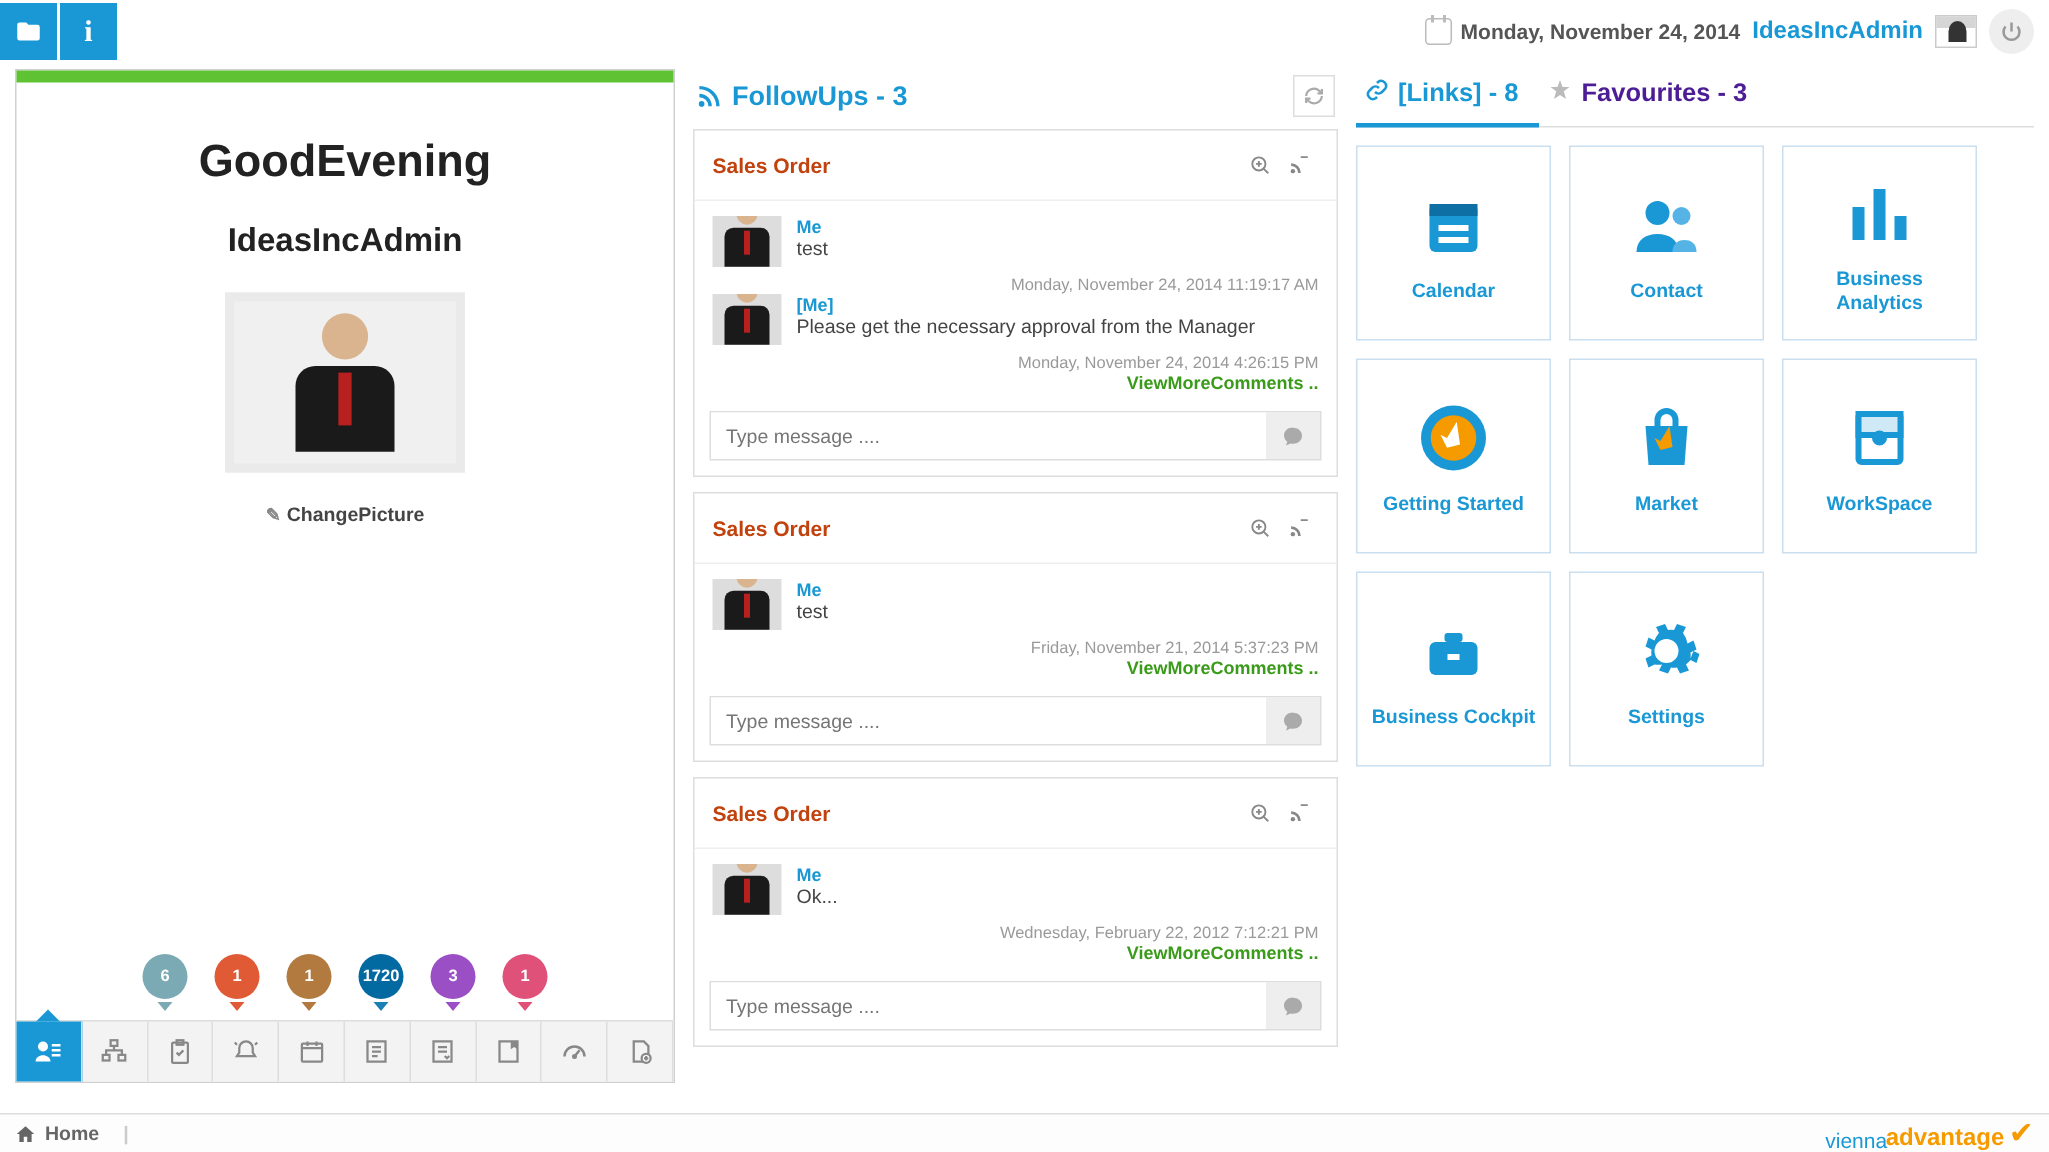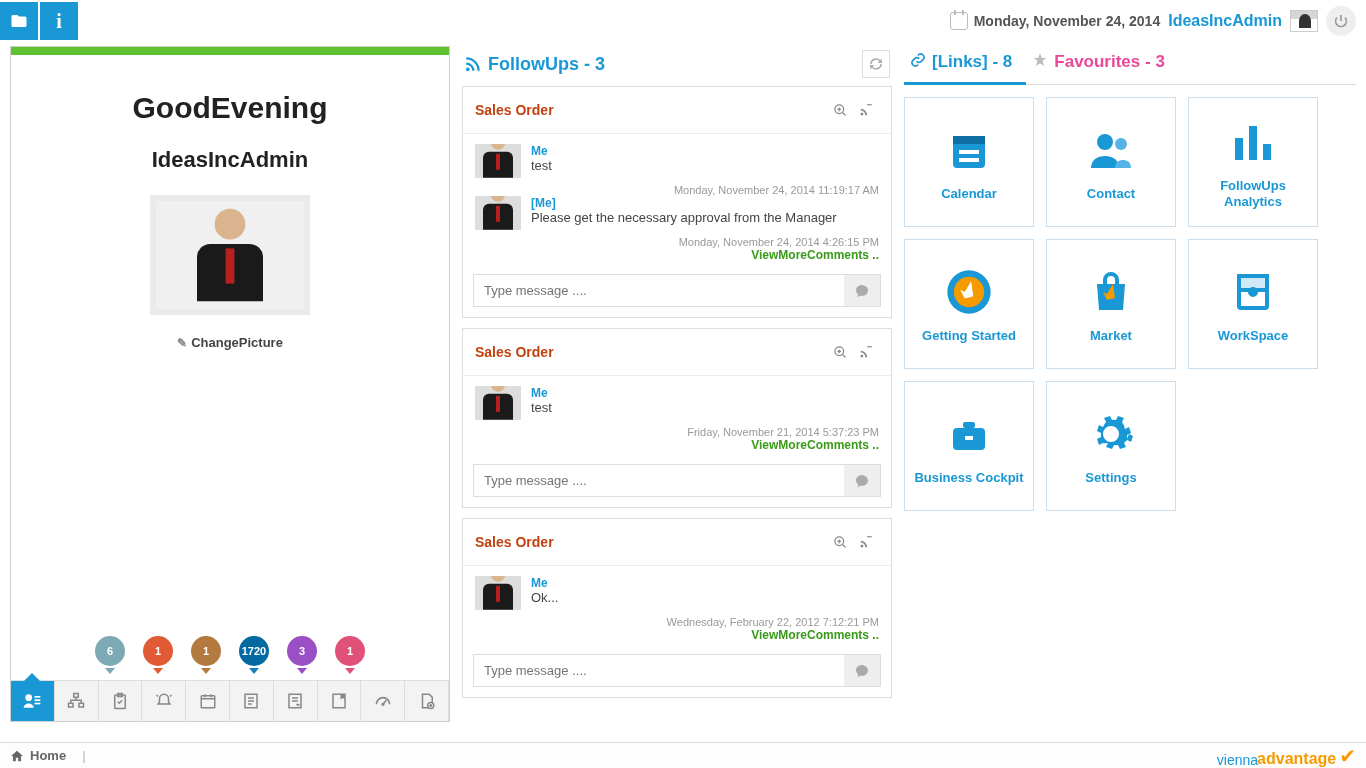--- a/index.html
+++ b/index.html
@@ -60,21 +60,21 @@
   .view-more { text-align:right; color:#3a9b1a; font-weight:bold; font-size:12px; cursor:pointer; }
   .msg-input-row { display:flex; border:1px solid #ddd; margin: 6px 10px 10px 10px; }
   .msg-input { flex:1; border:none; padding:8px 10px; font-size:13px; color:#888; outline:none; }
   .send-btn { width:36px; background:#eee; display:flex; align-items:center; justify-content:center; color:#aaa; cursor:pointer; }
 
   
   .panel-right { flex:1; }
   .tabs { display:flex; border-bottom:1px solid #ddd; margin-bottom:12px; }
   .tab { padding: 6px 14px 10px 6px; font-size:17px; font-weight:bold; display:flex; gap:6px; cursor:pointer; }
   .tab.active { color:#1998d5; border-bottom:3px solid #1998d5; margin-bottom:-1px; }
-  .tab.inactive { color:#ec4899; }
+  .tab.inactive { color:#4c1d95; }
 
   .link-grid { display:grid; grid-template-columns: repeat(3, 130px); gap:12px; }
   .link-tile { border:1px solid #c9dff0; height:130px; display:flex; flex-direction:column; align-items:center; justify-content:center; cursor:pointer; text-align:center; padding:6px; }
   .link-ico { width:56px; height:56px; display:flex; align-items:center; justify-content:center; color:#1998d5; margin-bottom:8px; }
   .link-label { color:#1998d5; font-weight:bold; font-size:13px; line-height:1.2; }
 
   
   .footer { position:absolute; left:0; right:0; bottom:0; height:26px; background:#fdfdfd; border-top:1px solid #ddd; display:flex; align-items:center; justify-content:space-between; padding: 0 10px; }
   .footer-left { display:flex; align-items:center; gap:6px; color:#666; font-weight:bold; font-size:13px; }
   .logo { font-size:15px; display:flex; align-items:flex-end; gap:1px; }
@@ -449,21 +449,21 @@
           <div class="link-label">Contact</div>
         </div>
         <div class="link-tile">
           <div class="link-ico">
             <svg width="48" height="48" viewBox="0 0 24 24" fill="#1998d5">
               <rect x="3" y="10" width="4" height="11"></rect>
               <rect x="10" y="4" width="4" height="17"></rect>
               <rect x="17" y="13" width="4" height="8"></rect>
             </svg>
           </div>
-          <div class="link-label">FollowUps Analytics</div>
+          <div class="link-label">Business Analytics</div>
         </div>
         <div class="link-tile">
           <div class="link-ico">
             <svg width="52" height="52" viewBox="0 0 24 24">
               <circle cx="12" cy="12" r="10" fill="#1998d5"></circle>
               <circle cx="12" cy="12" r="7" fill="#f59b00"></circle>
               <path d="M10 15l-2-4 2 1 3-5 1 7z" fill="#fff"></path>
             </svg>
           </div>
           <div class="link-label">Getting Started</div>

